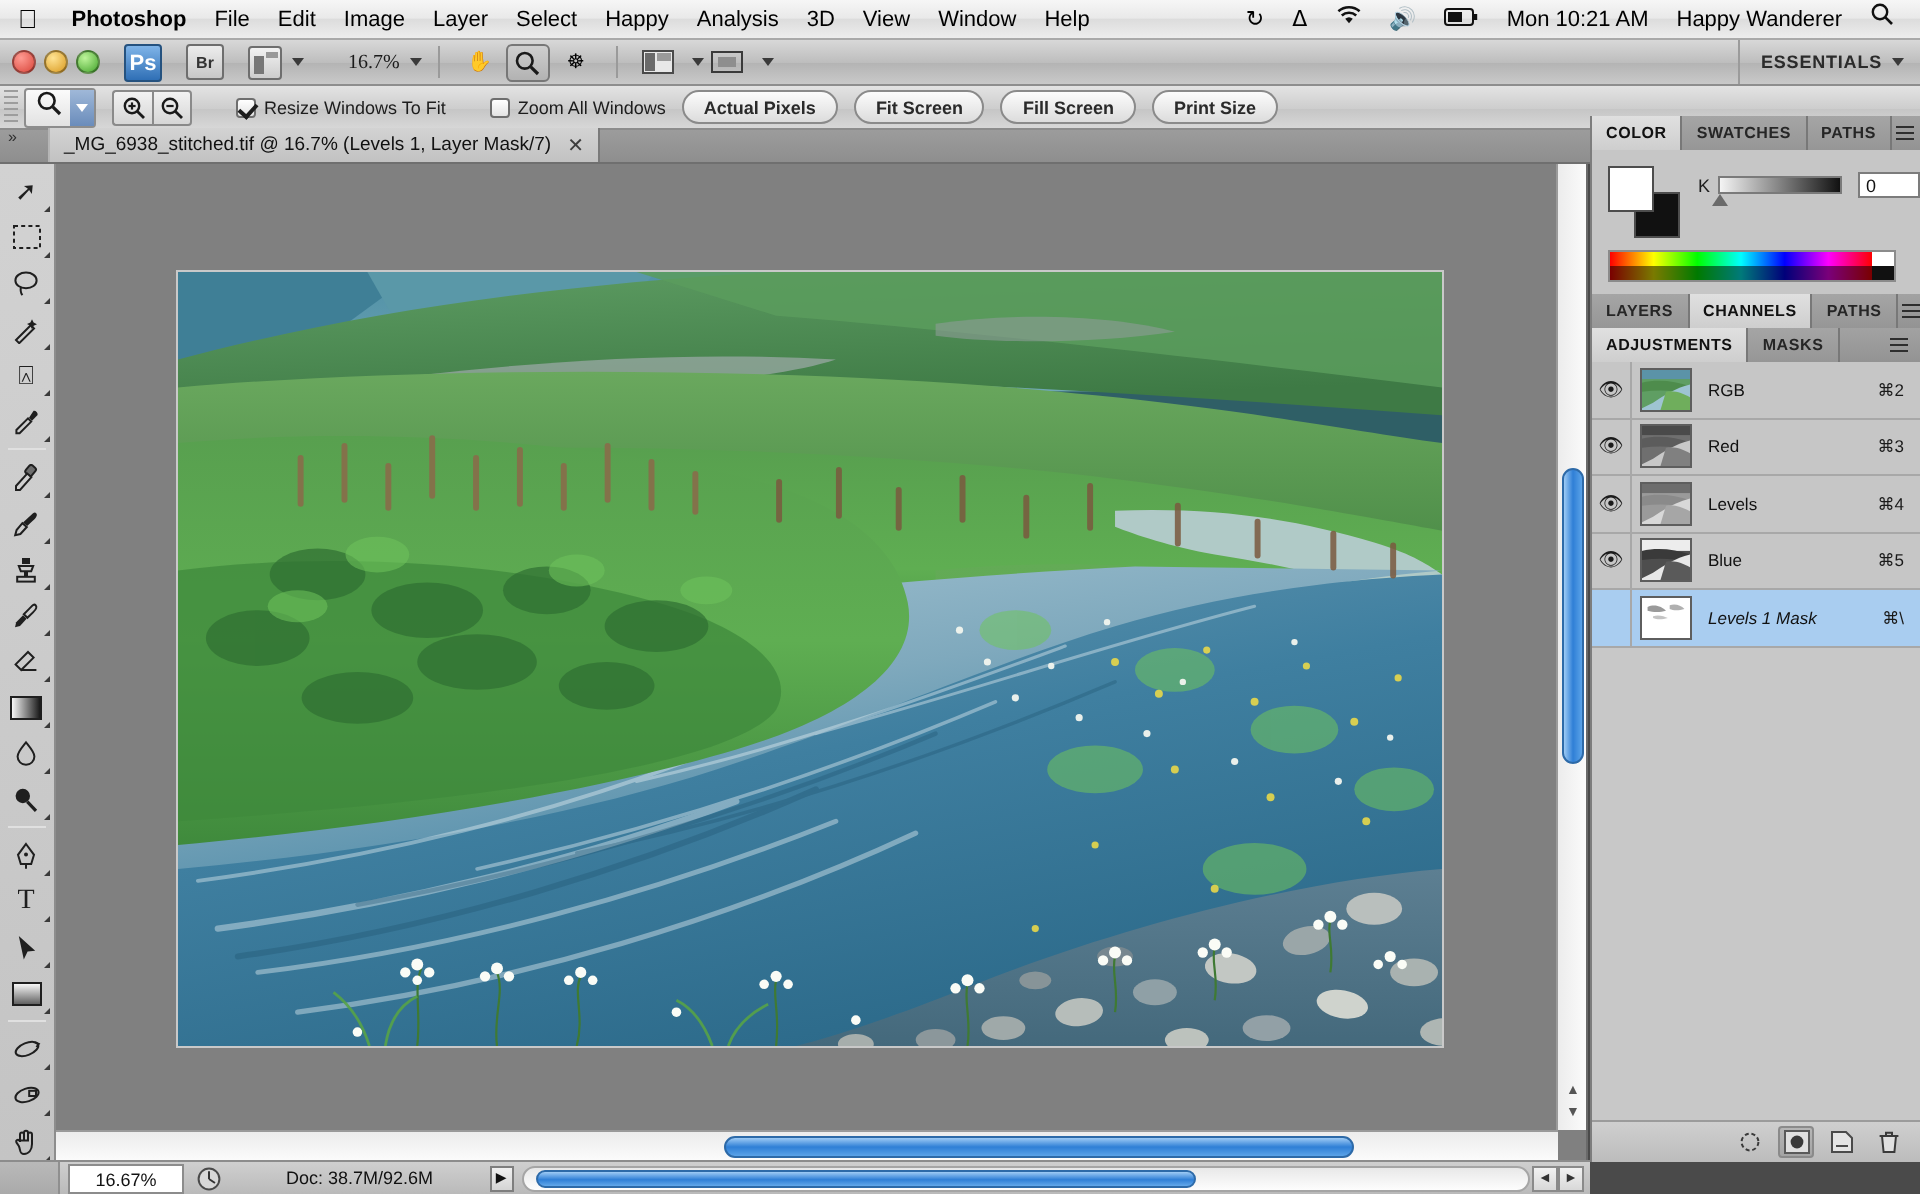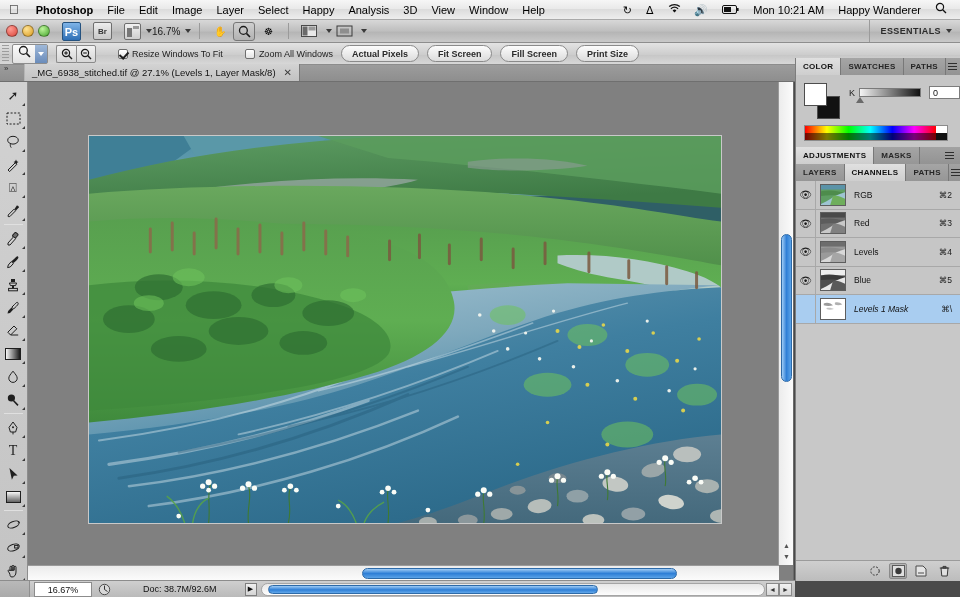--- a/index.html
+++ b/index.html
@@ -47,21 +47,21 @@
     width:19px;height:18px;margin-left:12px;border:1px solid #6e6e6e;border-radius:2px;
     background:linear-gradient(to bottom,#ededed,#c7c7c7);
     font-size:8px;font-weight:bold;text-align:center;line-height:17px;color:#333;
   }
   .mbicon{ width:17px;height:17px;margin-left:12px;border:1px solid #6e6e6e;border-radius:2px;
     background:linear-gradient(to bottom,#f2f2f2,#cdcdcd); position:relative; }
   .mbicon:before{content:"";position:absolute;left:2px;top:4px;width:5px;height:9px;background:#777;}
   .mbicon:after{content:"";position:absolute;left:8px;top:2px;width:6px;height:3px;background:#999;}
   .caret { width:0;height:0;border-left:3.5px solid transparent;border-right:3.5px solid transparent;
            border-top:4px solid #3a3a3a; margin-left:5px; }
-  .zoomlvl { margin-left:0; font-size:10px; color:#1a1a1a; }
+  .zoomlvl { margin-left:22px; font-size:10px; color:#1a1a1a;font-family:Liberation Serif, serif; }
   .sep { width:1px;height:16px;background:#9a9a9a;margin:0 8px; }
   .tbtn { width:22px;height:19px;display:flex;align-items:center;justify-content:center;margin:0 1px; }
   .tbtn.active { border:1px solid #777; border-radius:3px;
                  background:linear-gradient(to bottom,#cfcfcf,#b2b2b2); }
   .appbar .rightsec { margin-left:auto; display:flex; align-items:center; height:100%; }
   .essentials { font-size:9px;font-weight:bold;color:#2b2b2b;letter-spacing:.4px;
                 padding:0 8px 0 10px; display:flex;align-items:center;border-left:1px solid #9b9b9b; height:100%; }
 
   
   .optbar {
@@ -352,21 +352,21 @@
     </label>
     <div class="pillbtn">Actual Pixels</div>
     <div class="pillbtn">Fit Screen</div>
     <div class="pillbtn">Fill Screen</div>
     <div class="pillbtn">Print Size</div>
   </div>
 
   <div class="tabbar">
     <div class="tabgrip">»</div>
     <div class="doctab">
-      <span>_MG_6938_stitched.tif @ 27.1% (Levels 1, Layer Mask/8)</span>
+      <span>_MG_6938_stitched.tif @ 16.7% (Levels 1, Layer Mask/7)</span>
       <span class="close">✕</span>
     </div>
   </div>
 
   <div class="tools">
     <div class="tool">➚<span class="tri"></span></div>
     <div class="tool">
       <svg width="15" height="13" viewBox="0 0 15 13">
           <rect x="1" y="1" width="13" height="11" fill="none" stroke="#1f1f1f" stroke-dasharray="2 1.6"></rect>
         </svg>
@@ -816,33 +816,33 @@
           <div class="ramp dark" style="flex:1;"></div>
         </div>
         <div class="ends">
           <i style="background:#ffffff;"></i>
             <i style="background:#111111;"></i>
         </div>
       </div>
     </div>
 
     <div class="paneltabs">
-      <div class="ptab active">ADJUSTMENTS</div>
-      <div class="ptab">MASKS</div>
+      <div class="ptab">LAYERS</div>
+      <div class="ptab active">CHANNELS</div>
+      <div class="ptab">PATHS</div>
       <div class="ptabfill">
         <div class="pmenu">
             <span></span>
           </div>
       </div>
     </div>
 
     <div class="paneltabs">
-      <div class="ptab">LAYERS</div>
-      <div class="ptab active">CHANNELS</div>
-      <div class="ptab">PATHS</div>
+      <div class="ptab active">ADJUSTMENTS</div>
+      <div class="ptab">MASKS</div>
       <div class="ptabfill">
         <div class="pmenu">
             <span></span>
           </div>
       </div>
     </div>
 
     <div class="chanlist">
 
       <div class="chanrow">

